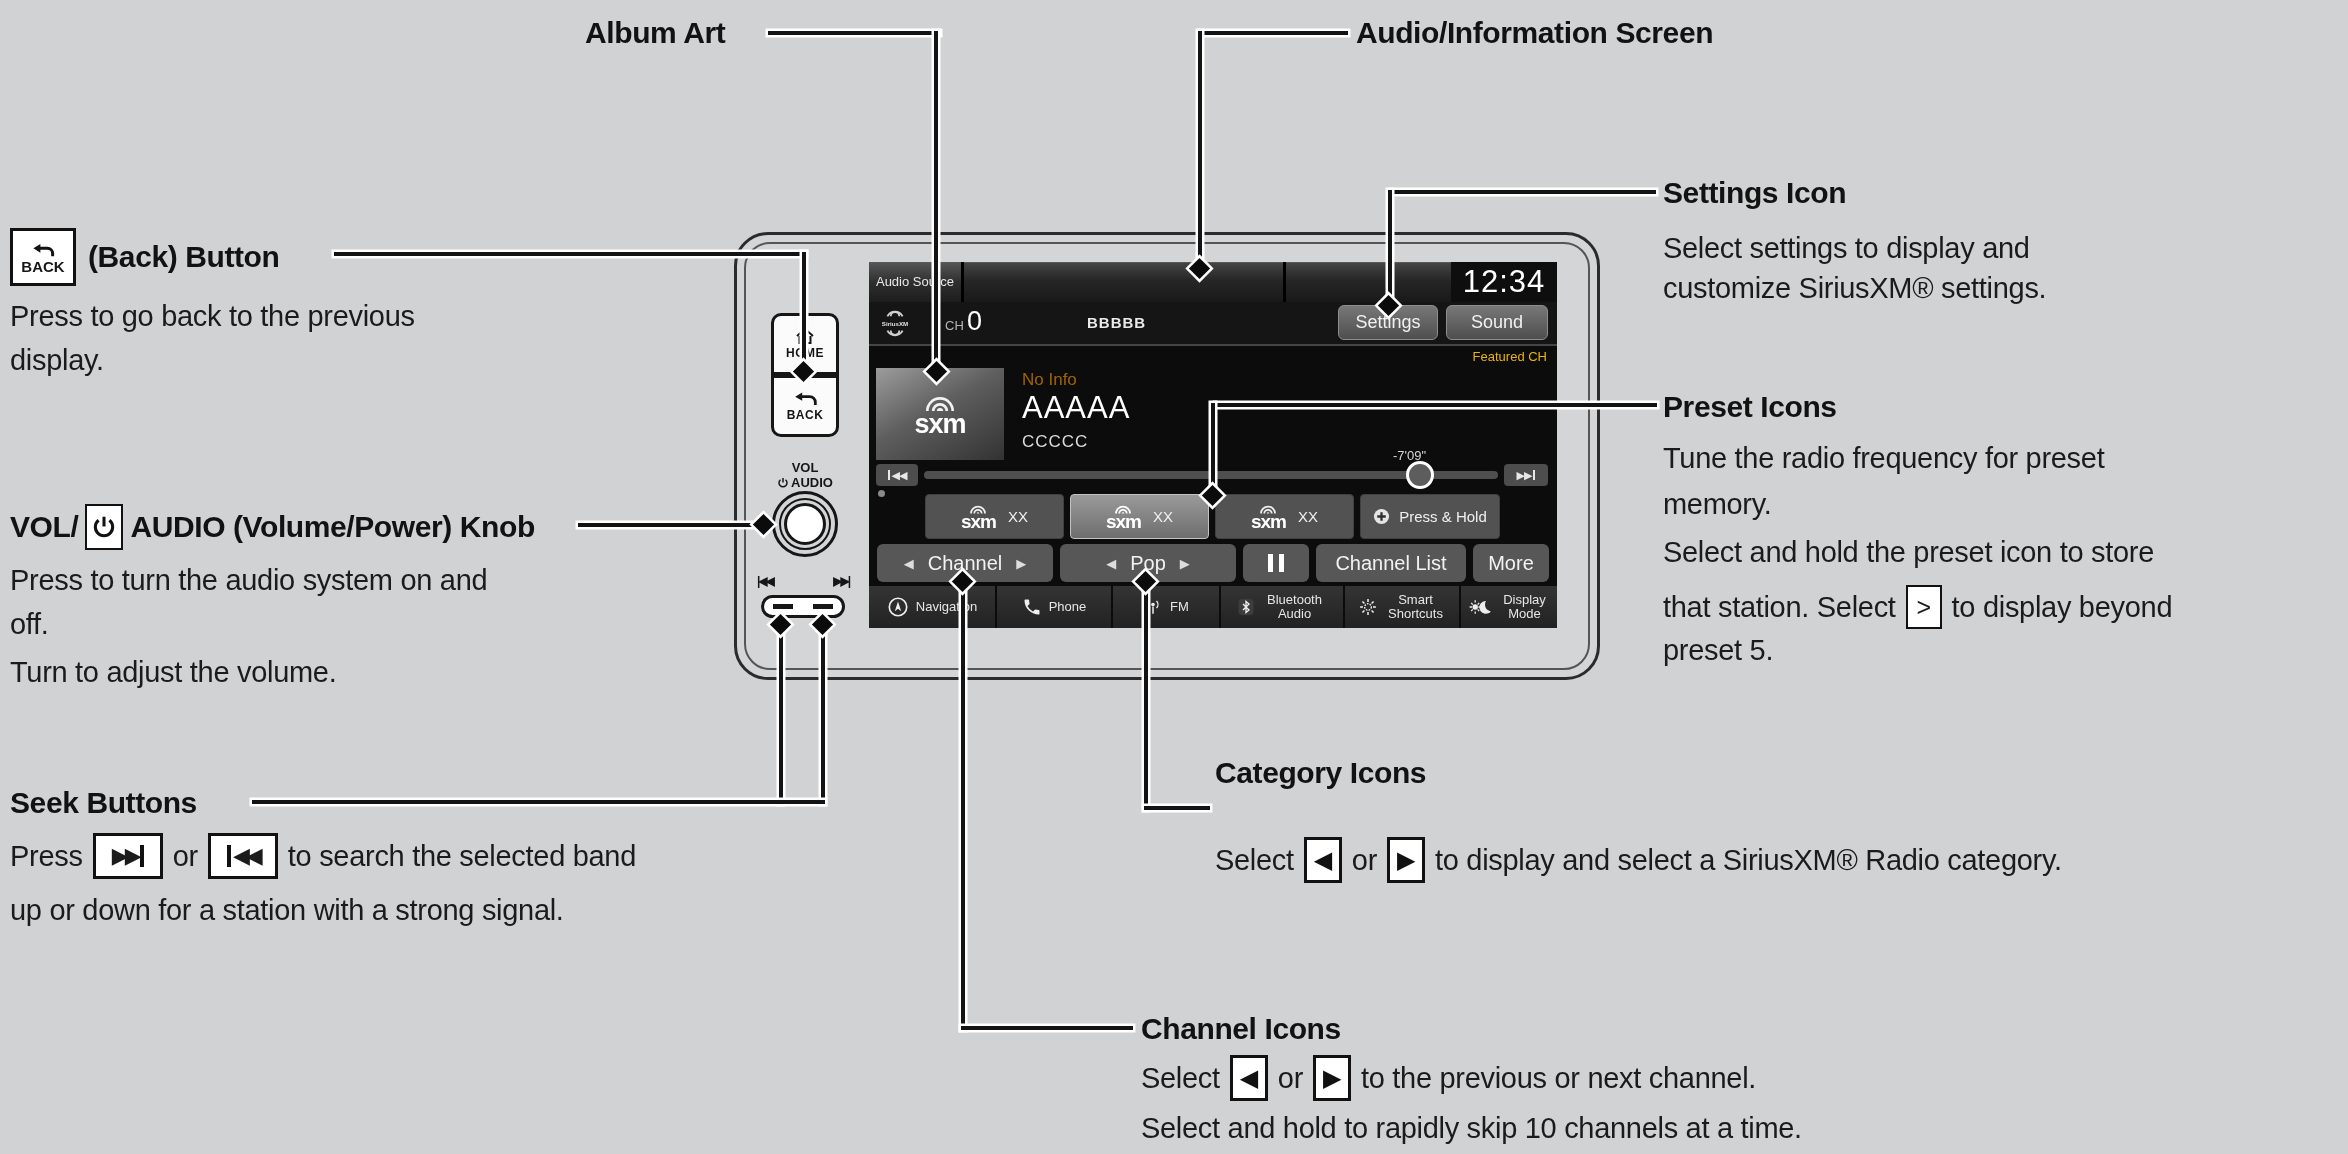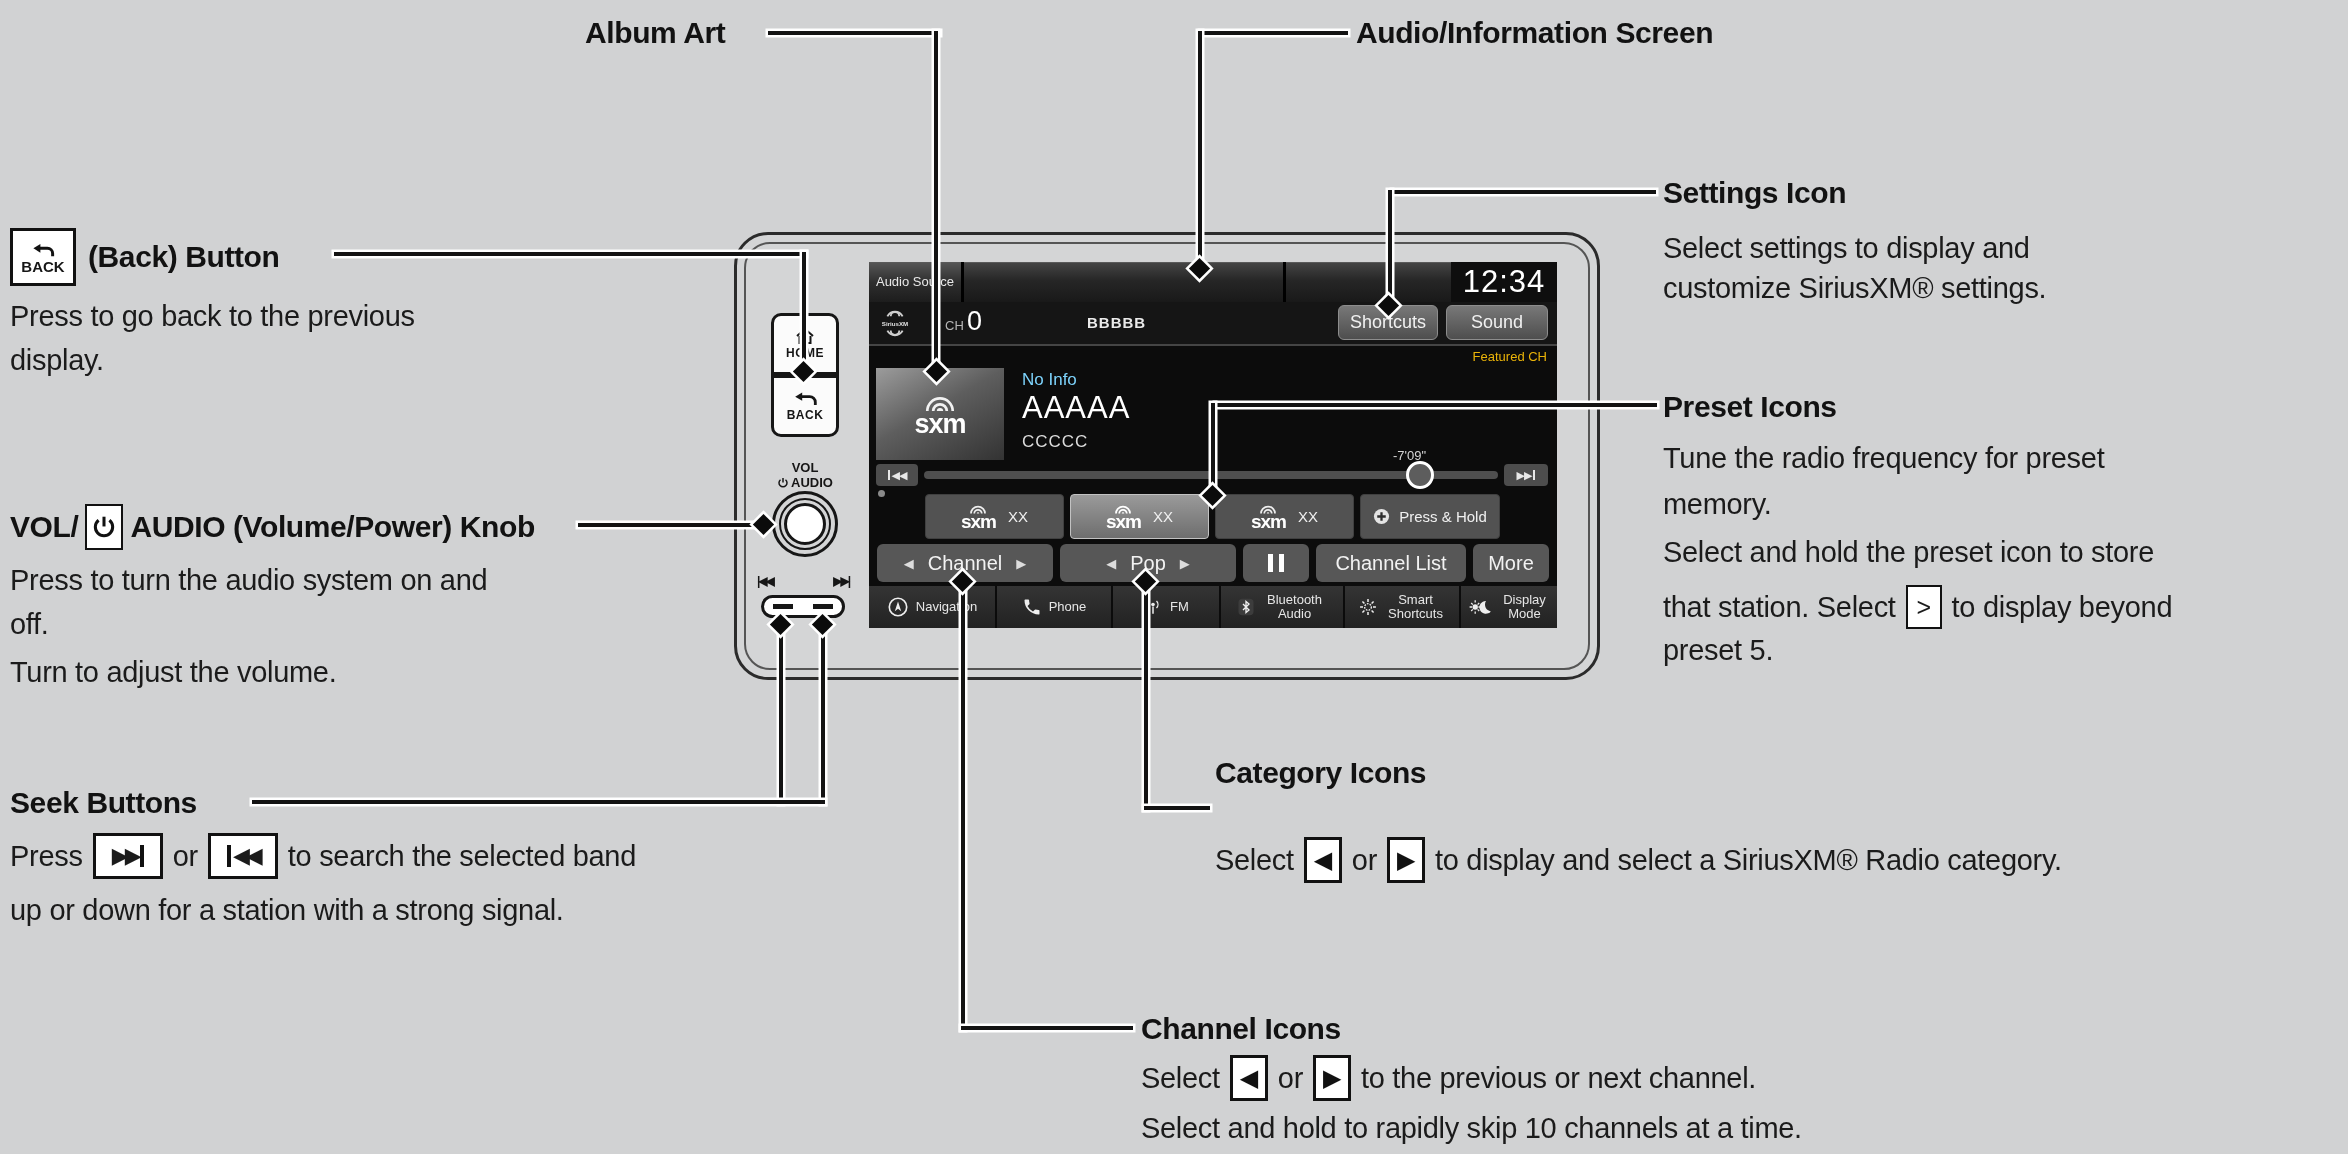--- a/index.html
+++ b/index.html
@@ -47,21 +47,21 @@
   .status{position:absolute;left:0;top:40px;width:688px;height:42px;background:#151515;padding-left:8px;}
   .gbtn{position:absolute;height:35px;background:linear-gradient(180deg,#787878,#4e4e4e);border:1px solid #8d8d8d;
         border-radius:6px;box-sizing:border-box;display:flex;align-items:center;justify-content:center;
         font-size:18px;color:#f1f1f1;}
   .featured{position:absolute;left:0;top:82px;width:688px;height:20px;border-top:2px solid #454545;box-sizing:border-box;}
   .featured span{position:absolute;right:10px;top:3px;font-size:13px;color:#eab308;}
   .albumart{position:absolute;left:7px;top:106px;width:128px;height:92px;
             background:linear-gradient(150deg,#9c9c9c 0%,#5e5e5e 45%,#333 100%);
             display:flex;flex-direction:column;align-items:center;justify-content:center;}
   .sxm-big{font-size:27px;font-weight:bold;color:#fff;line-height:0.9;letter-spacing:-1px;}
-  .np-info{position:absolute;left:153px;top:108px;font-size:17px;color:#7dd3fc;}
+  .np-info{position:absolute;left:153px;top:108px;font-size:17px;color:#a16207;}
   .np-title{position:absolute;left:153px;top:128px;font-size:31px;color:#fff;letter-spacing:1px;}
   .np-sub{position:absolute;left:153px;top:170px;font-size:17px;color:#dcdcdc;letter-spacing:1px;}
   .sbtn{position:absolute;height:22px;background:#4d4d4d;border-radius:4px;display:flex;align-items:center;
         justify-content:center;color:#e8e8e8;font-size:11px;gap:2px;letter-spacing:-1px;}
   .sbtn .bar{width:2px;height:10px;background:#e8e8e8;}
   .track{position:absolute;left:55px;top:209px;width:574px;height:8px;background:#4f4f4f;border-radius:4px;}
   .handle{position:absolute;left:537px;top:199px;width:28px;height:28px;border-radius:50%;
           background:#5d5d5d;border:3px solid #fff;box-sizing:border-box;}
   .poslbl{position:absolute;left:524px;top:186px;font-size:13px;color:#d5d5d5;}
   .trackdot{position:absolute;left:9px;top:228px;width:7px;height:7px;border-radius:50%;background:#8a8a8a;}
@@ -154,21 +154,21 @@
         <path d="M10 13 a9 9 0 0 1 16 0" fill="none" stroke="#cfcfcf" stroke-width="2"></path>
         <path d="M13.5 13 a4.5 4.5 0 0 1 9 0" fill="none" stroke="#cfcfcf" stroke-width="2"></path>
         <text x="18" y="23.5" font-size="6.5" fill="#e0e0e0" text-anchor="middle" font-weight="bold">SiriusXM</text>
         <path d="M26 28 a9 9 0 0 1 -16 0" fill="none" stroke="#cfcfcf" stroke-width="2"></path>
         <path d="M22.5 28 a4.5 4.5 0 0 1 -9 0" fill="none" stroke="#cfcfcf" stroke-width="2"></path>
       </svg>
       <span class="abs" style="left:76px;top:16px;font-size:13px;color:#b5b5b5;">CH</span>
       <span class="abs" style="left:98px;top:4px;font-size:27px;color:#fff;">0</span>
       <span class="abs" style="left:218px;top:12px;font-size:15px;font-weight:bold;color:#eaeaea;letter-spacing:1px;">BBBBB</span>
       <div class="gbtn" style="left:469px;top:3px;width:100px;">
-        <span>Shortcuts</span>
+        <span>Settings</span>
       </div>
       <div class="gbtn" style="left:577px;top:3px;width:102px;">
         <span>Sound</span>
       </div>
     </div>
 
     <div class="featured">
       <span>Featured CH</span>
     </div>
 

